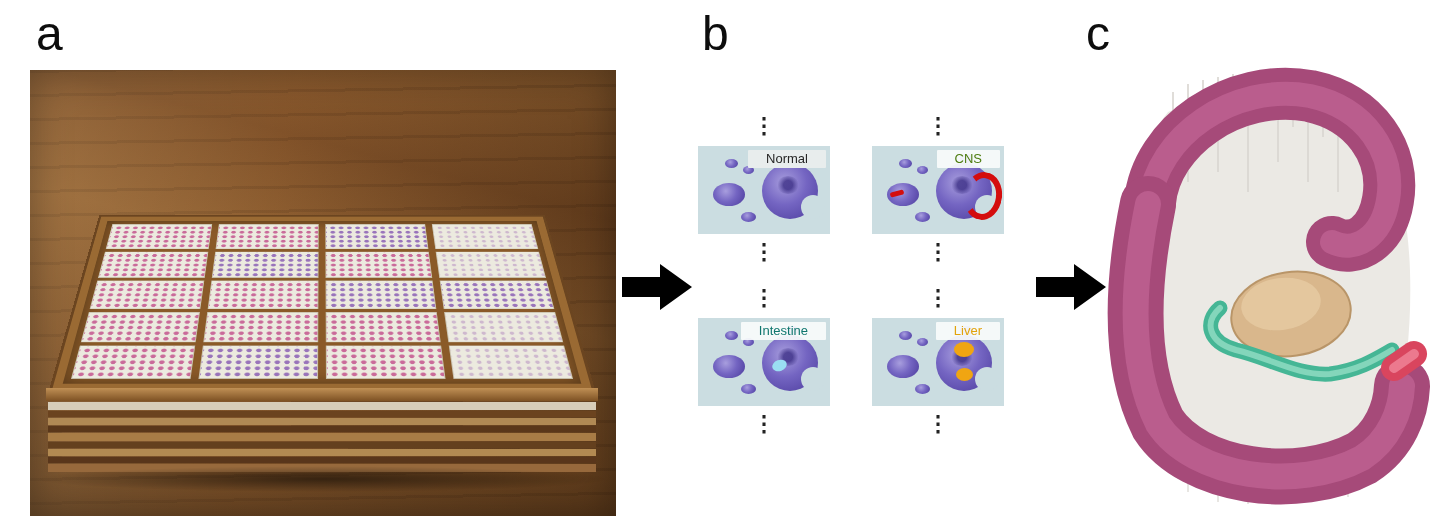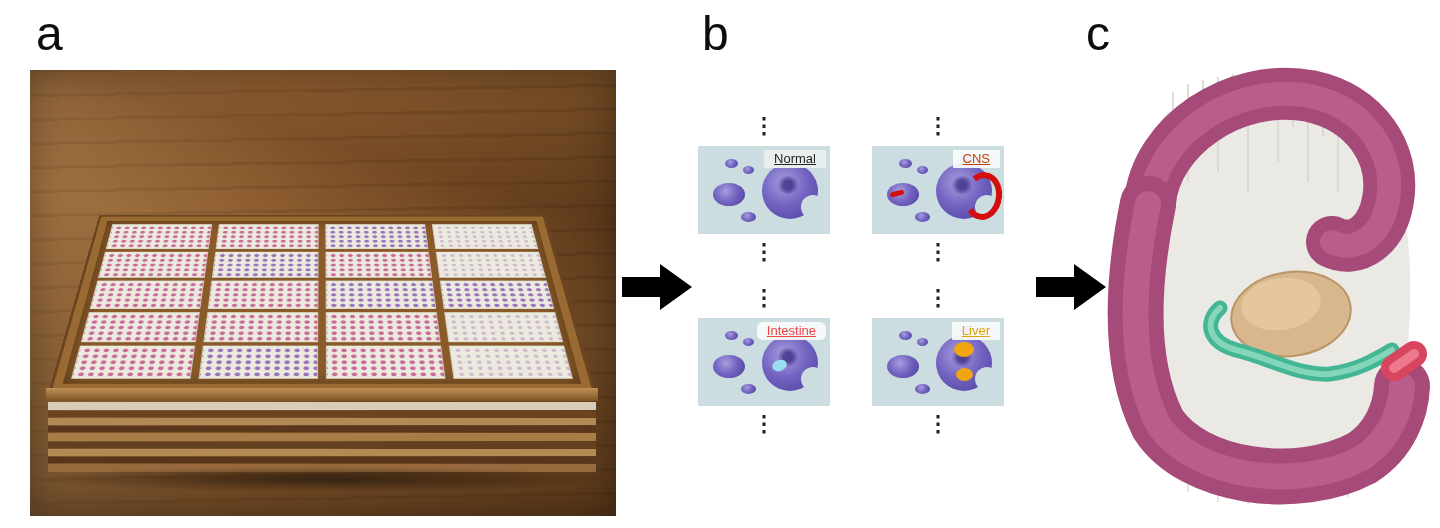--- a/index.html
+++ b/index.html
@@ -47,24 +47,24 @@
   .fb.left{left:15px;top:37px;width:32px;height:23px;}
   .fb.d1{left:27px;top:13px;width:13px;height:9px;}
   .fb.d2{left:45px;top:20px;width:11px;height:8px;}
   .fb.d3{left:43px;top:66px;width:15px;height:10px;}
   .fb.d4{left:88px;top:8px;width:13px;height:9px;}
   .fb.right{left:64px;top:17px;width:56px;height:56px;}
   .fb.inner{left:78px;top:30px;width:24px;height:18px;border-radius:50%;
       background:radial-gradient(circle, rgba(60,47,134,0.8) 30%, rgba(60,47,134,0) 70%);}
   .notch{position:absolute;left:103px;top:49px;width:24px;height:24px;border-radius:50%;background:#cbdde1;}
   .chip{position:absolute;top:4px;right:4px;background:rgba(248,251,251,0.93);
-      padding:0 10px;font-size:13px;line-height:18px;border-radius:1px;font-weight:500;text-decoration:underline;}
+      padding:0 18px;font-size:13px;line-height:18px;border-radius:1px;font-weight:500;}
   .chip-normal{color:#262626;background:#e8eded;}
-  .chip-cns{color:#c2410c;}
-  .chip-int{color:#ef4444;border-radius:6px;}
+  .chip-cns{color:#4d7c0f;}
+  .chip-int{color:#0f766e;}
   .chip-liv{color:#e2a30b;text-align:center;}
   .hl-cns{position:absolute;left:92px;top:26px;width:26px;height:36px;border:6px solid #d40d0d;
       border-radius:50%;border-left-color:transparent;transform:rotate(8deg);}
   .hl-cns-dash{position:absolute;left:18px;top:45px;width:14px;height:5px;background:#d40d0d;
       border-radius:3px;transform:rotate(-15deg);}
   .hl-int{position:absolute;left:74px;top:42px;width:15px;height:11px;background:#9adef2;
       border-radius:50%;transform:rotate(-20deg);}
   .hl-liv-a{position:absolute;left:82px;top:24px;width:20px;height:15px;background:#f0a512;border-radius:50%;}
   .hl-liv-b{position:absolute;left:84px;top:50px;width:17px;height:13px;background:#f0a512;border-radius:50%;}
 

